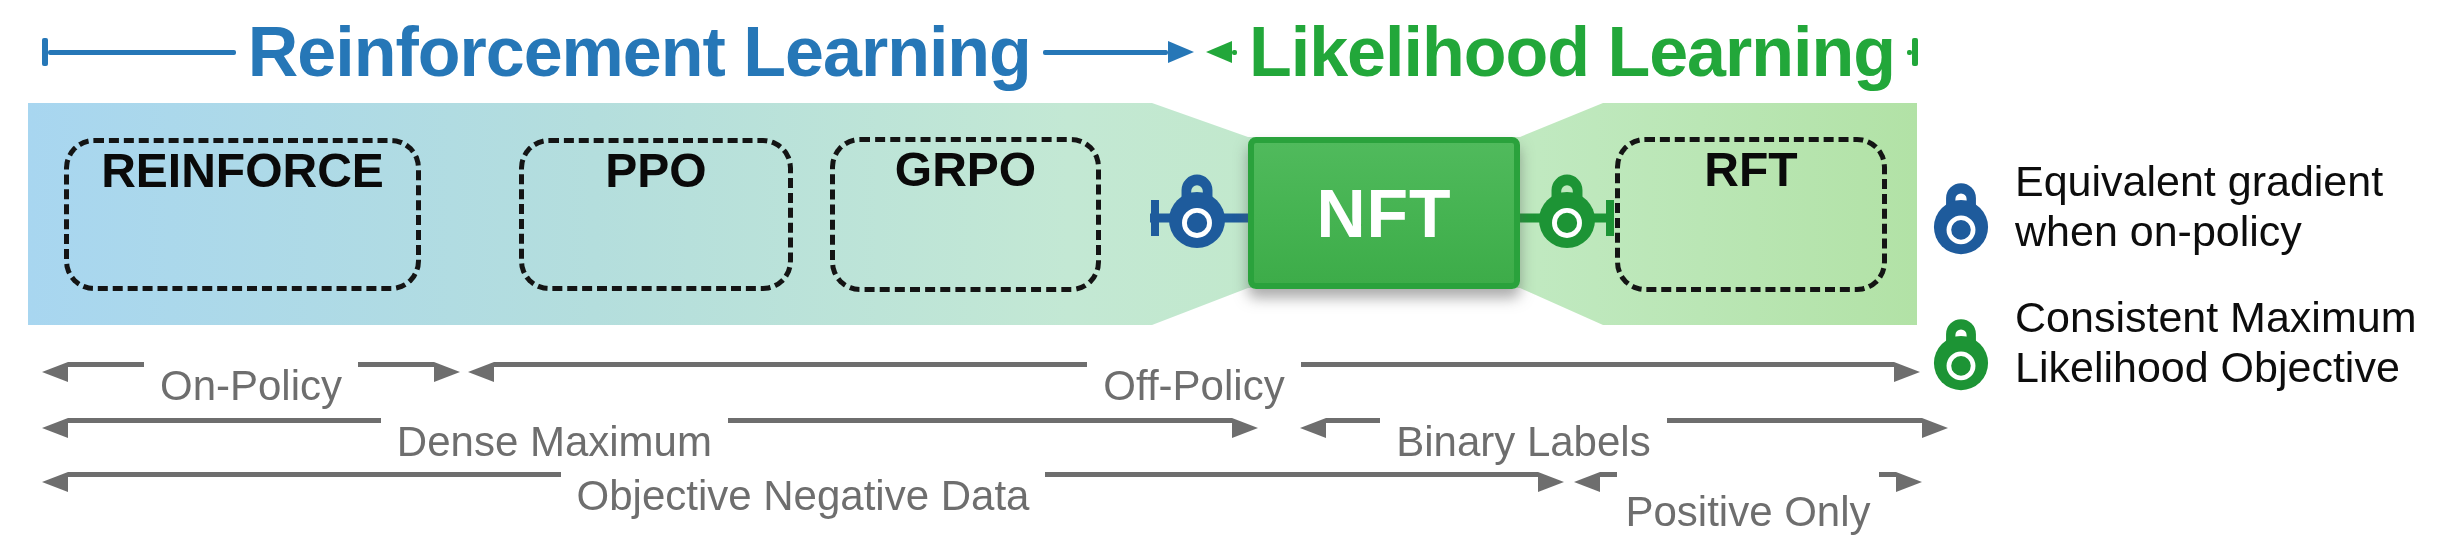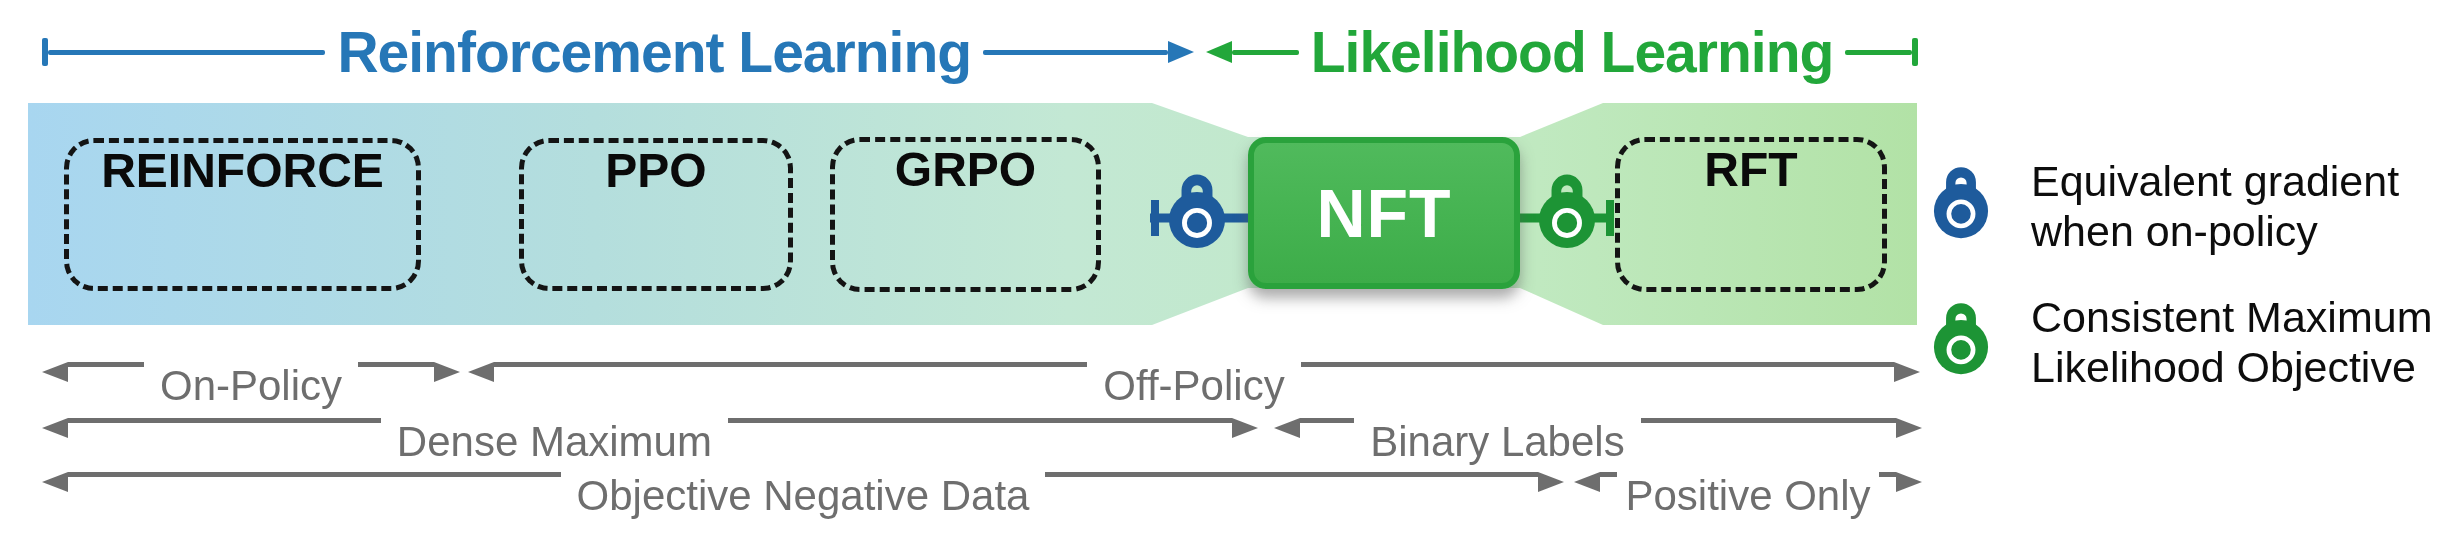--- a/index.html
+++ b/index.html
@@ -6,51 +6,51 @@
   #canvas{
     position:relative;width:2443px;height:539px;background:#fff;overflow:hidden;
     font-family:"Liberation Sans", sans-serif;
   }
   svg{display:block}
   #bg-svg{position:absolute;left:0;top:0;}
   
   .hmeasure{position:absolute;display:flex;align-items:center;height:60px;top:22px;}
   .hmeasure .hline{height:5px;border-radius:2px;}
   .hmeasure .hbar{width:6px;height:28px;border-radius:2px;flex:0 0 auto;}
-  .hmeasure .hlabel{font-weight:bold;font-size:57px;letter-spacing:-1px;margin:0 12px;white-space:nowrap;}
+  .hmeasure .hlabel{font-weight:bold;font-size:70px;letter-spacing:-1px;margin:0 12px;white-space:nowrap;}
   .blue-m .hline,.blue-m .hbar{background:var(--blue,#2677b7);}
   .blue-m .hlabel{color:var(--blue,#2677b7);}
   .green-m .hline,.green-m .hbar{background:var(--green,#22a73a);}
   .green-m .hlabel{color:var(--green,#22a73a);}
   .htri{width:0;height:0;border-top:11px solid transparent;border-bottom:11px solid transparent;flex:0 0 auto;}
   .htri.right{border-left:26px solid var(--blue,#2677b7);}
   .htri.left{border-right:26px solid var(--green,#22a73a);}
   
   .dashed-box{
     position:absolute;border:5px dashed #141414;border-radius:30px;box-sizing:border-box;
     display:flex;align-items:flex-start;justify-content:center;
     font-weight:bold;font-size:48px;color:#0a0a0a;letter-spacing:0px;white-space:nowrap;
   }
   #nft-box{
     position:absolute;left:1248px;top:137px;width:272px;height:152px;box-sizing:border-box;
     background:linear-gradient(180deg,#50ba5c 0%,#45b351 55%,#3dac49 100%);
-    border:6px solid var(--nft_border,#2aa23c);border-radius:18px;
+    border:6px solid var(--nft_border,#2aa23c);border-radius:8px;
     box-shadow:0 9px 14px rgba(90,90,90,.5);
     display:flex;align-items:center;justify-content:center;
     color:#fff;font-weight:bold;font-size:68px;letter-spacing:1px;
   }
   
   .measure{position:absolute;display:flex;align-items:flex-start;height:44px;color:var(--gray,#6e6e6e);}
   .measure .line{height:5px;background:var(--gray,#6e6e6e);flex-grow:1;}
   .measure .label{font-size:42px;margin:0 16px;white-space:nowrap;flex:0 0 auto;}
   .tri{width:0;height:0;border-top:10px solid transparent;border-bottom:10px solid transparent;flex:0 0 auto;}
   .tri.left{border-right:26px solid var(--gray,#6e6e6e);}
   .tri.right{border-left:26px solid var(--gray,#6e6e6e);}
   
-  .legend-row{position:absolute;left:1933px;display:flex;align-items:flex-start;gap:42px;}
+  .legend-row{position:absolute;left:1933px;display:flex;align-items:flex-end;gap:26px;}
   .legend-text{font-size:43px;line-height:50px;color:#0d0d0d;white-space:nowrap;}
   .legend-text span{display:block;}
   .lock-svg{flex:0 0 auto;}
   .lock-blue{color:var(--dark_blue,#1e5b9c);}
   .lock-green{color:var(--dark_green,#1d9435);}
 </style>
 </head>
 <body>
 
 <div id="canvas">
@@ -151,36 +151,36 @@
     <span class="tri right"></span>
   </div>
 
   <div class="measure" style="left:42px;top:418px;width:1216px;">
     <span class="tri left"></span>
     <span class="line" style="flex-grow:0.9"></span>
     <span class="label">Dense Maximum</span>
     <span class="line" style="flex-grow:1.45"></span>
     <span class="tri right"></span>
   </div>
-  <div class="measure" style="left:1274px;top:418px;width:648px;">
+  <div class="measure" style="left:1300px;top:418px;width:648px;">
     <span class="tri left"></span>
     <span class="line" style="flex-grow:0.35"></span>
     <span class="label">Binary Labels</span>
     <span class="line" style="flex-grow:1.65"></span>
     <span class="tri right"></span>
   </div>
 
   <div class="measure" style="left:42px;top:472px;width:1522px;">
     <span class="tri left"></span>
     <span class="line"></span>
     <span class="label">Objective Negative Data</span>
     <span class="line"></span>
     <span class="tri right"></span>
   </div>
   <div class="measure" style="left:1574px;top:472px;width:348px;">
     <span class="tri left"></span>
     <span class="line"></span>
-    <span class="label" style="margin:0 8px">Positive Only</span>
+    <span class="label" style="margin:16px 8px">Positive Only</span>
     <span class="line"></span>
     <span class="tri right"></span>
   </div>
 
 </div>
 
 </body></html>

